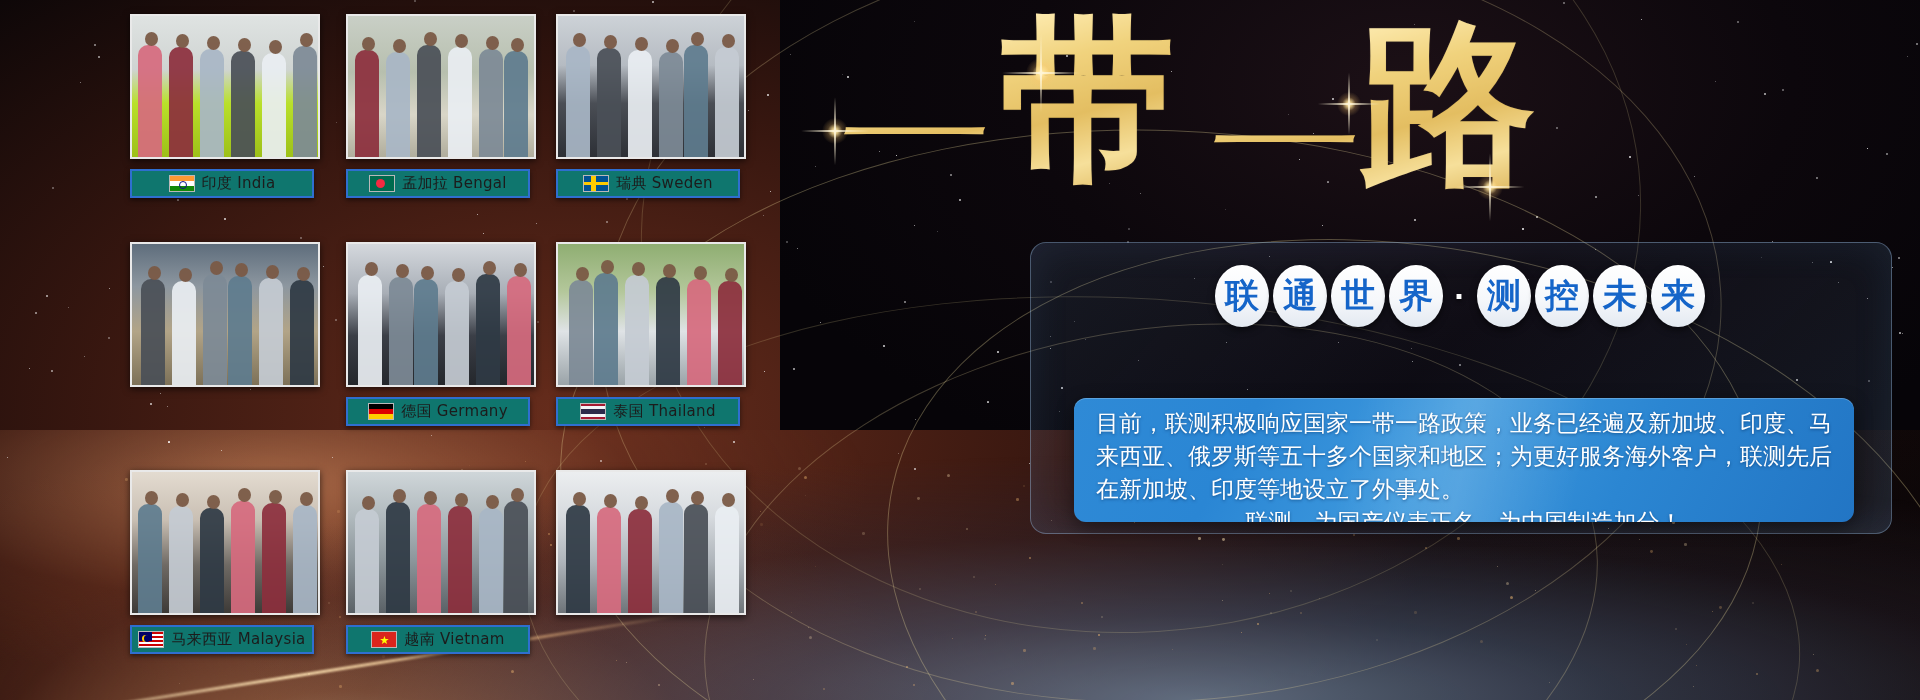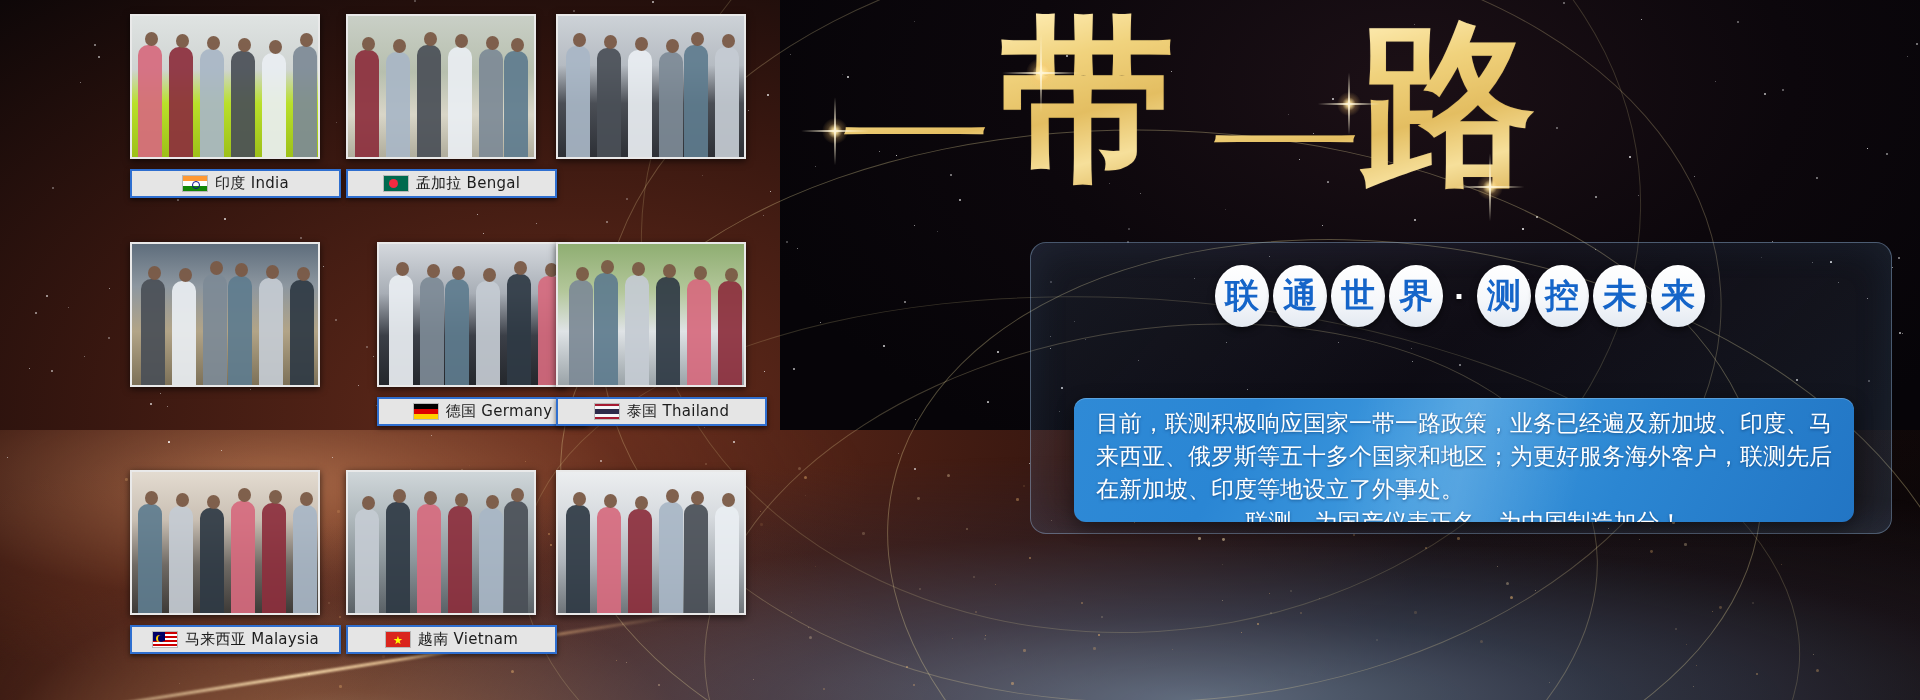--- a/index.html
+++ b/index.html
@@ -43,22 +43,22 @@
   #grid{position:absolute;left:130px;top:14px;width:630px;height:672px;}
   .cell{position:absolute;width:190px;}
   .photo{
     width:190px;height:145px;position:relative;overflow:hidden;
     border:2px solid #e9e9e9;box-sizing:border-box;
     box-shadow:0 2px 7px rgba(0,0,0,.65);
     background:#6d7479;
   }
   .photo .scene{position:absolute;inset:0;}
   .label{
-    margin-top:10px;width:211px;height:29px;box-sizing:border-box;
-    background:#e5e5e5;border:2px solid #2f6fd0;
+    margin-top:10px;width:184px;height:29px;box-sizing:border-box;
+    background:#0f766e;border:2px solid #2f6fd0;
     display:flex;align-items:center;justify-content:center;gap:7px;
     box-shadow:0 2px 5px rgba(0,0,0,.55);
   }
   .label .txt{
     font-size:15px;color:#1c1c1c;letter-spacing:.3px;white-space:nowrap;
     font-family:"DejaVu Sans","Liberation Sans",sans-serif;
   }
   .flag{width:26px;height:17px;flex:0 0 auto;border:1px solid #b9b9b9;box-sizing:border-box;position:relative;overflow:hidden;background:#fff;}
 
   
@@ -556,41 +556,49 @@
             <i style="position:absolute;left:70px;top:34px;width:24px;height:111px;background:#e9eef2;border-radius:10px 10px 0 0;opacity:.92"></i>
             <i style="position:absolute;left:77px;top:21px;width:13px;height:14px;border-radius:50%;background:#7a5a46;opacity:.95"></i>
             <i style="position:absolute;left:101px;top:36px;width:24px;height:109px;background:#7d8a96;border-radius:10px 10px 0 0;opacity:.92"></i>
             <i style="position:absolute;left:108px;top:23px;width:13px;height:14px;border-radius:50%;background:#7a5a46;opacity:.95"></i>
             <i style="position:absolute;left:126px;top:29px;width:24px;height:116px;background:#5e7c8e;border-radius:10px 10px 0 0;opacity:.92"></i>
             <i style="position:absolute;left:133px;top:16px;width:13px;height:14px;border-radius:50%;background:#7a5a46;opacity:.95"></i>
             <i style="position:absolute;left:157px;top:31px;width:24px;height:114px;background:#c4cbd2;border-radius:10px 10px 0 0;opacity:.92"></i>
             <i style="position:absolute;left:164px;top:18px;width:13px;height:14px;border-radius:50%;background:#7a5a46;opacity:.95"></i>
           </div>
         </div>
+        <div class="label">
+          <span class="flag">
+            <i style="position:absolute;inset:0;background:#005293"></i>
+            <i style="position:absolute;left:0;right:0;top:40%;height:20%;background:#fecb00"></i>
+            <i style="position:absolute;top:0;bottom:0;left:30%;width:20%;background:#fecb00"></i>
+          </span>
+          <span class="txt">瑞典 Sweden</span>
+        </div>
       </div>
       <div class="cell" style="left: 0px; top: 228px;">
         <div class="photo">
           <div class="scene" style="background:linear-gradient(180deg,#5e6d7c 0%,#8d97a0 30%,#b2a487 62%,#7d7158 100%)"></div>
           <div class="scene">
             <i style="position:absolute;left:9px;top:35px;width:24px;height:110px;background:#4a4f57;border-radius:10px 10px 0 0;opacity:.92"></i>
             <i style="position:absolute;left:16px;top:22px;width:13px;height:14px;border-radius:50%;background:#7a5a46;opacity:.95"></i>
             <i style="position:absolute;left:40px;top:37px;width:24px;height:108px;background:#e9eef2;border-radius:10px 10px 0 0;opacity:.92"></i>
             <i style="position:absolute;left:47px;top:24px;width:13px;height:14px;border-radius:50%;background:#7a5a46;opacity:.95"></i>
             <i style="position:absolute;left:71px;top:30px;width:24px;height:115px;background:#7d8a96;border-radius:10px 10px 0 0;opacity:.92"></i>
             <i style="position:absolute;left:78px;top:17px;width:13px;height:14px;border-radius:50%;background:#7a5a46;opacity:.95"></i>
             <i style="position:absolute;left:96px;top:32px;width:24px;height:113px;background:#5e7c8e;border-radius:10px 10px 0 0;opacity:.92"></i>
             <i style="position:absolute;left:103px;top:19px;width:13px;height:14px;border-radius:50%;background:#7a5a46;opacity:.95"></i>
             <i style="position:absolute;left:127px;top:34px;width:24px;height:111px;background:#c4cbd2;border-radius:10px 10px 0 0;opacity:.92"></i>
             <i style="position:absolute;left:134px;top:21px;width:13px;height:14px;border-radius:50%;background:#7a5a46;opacity:.95"></i>
             <i style="position:absolute;left:158px;top:36px;width:24px;height:109px;background:#2f3a44;border-radius:10px 10px 0 0;opacity:.92"></i>
             <i style="position:absolute;left:165px;top:23px;width:13px;height:14px;border-radius:50%;background:#7a5a46;opacity:.95"></i>
           </div>
         </div>
       </div>
-      <div class="cell" style="left: 216px; top: 228px; margin-left: 31px;">
+      <div class="cell" style="left: 216px; top: 228px;">
         <div class="photo">
           <div class="scene" style="background:linear-gradient(180deg,#d4d8dd 0%,#a8aeb6 35%,#3b3f47 65%,#24272c 100%)"></div>
           <div class="scene">
             <i style="position:absolute;left:10px;top:31px;width:24px;height:114px;background:#e9eef2;border-radius:10px 10px 0 0;opacity:.92"></i>
             <i style="position:absolute;left:17px;top:18px;width:13px;height:14px;border-radius:50%;background:#7a5a46;opacity:.95"></i>
             <i style="position:absolute;left:41px;top:33px;width:24px;height:112px;background:#7d8a96;border-radius:10px 10px 0 0;opacity:.92"></i>
             <i style="position:absolute;left:48px;top:20px;width:13px;height:14px;border-radius:50%;background:#7a5a46;opacity:.95"></i>
             <i style="position:absolute;left:66px;top:35px;width:24px;height:110px;background:#5e7c8e;border-radius:10px 10px 0 0;opacity:.92"></i>
             <i style="position:absolute;left:73px;top:22px;width:13px;height:14px;border-radius:50%;background:#7a5a46;opacity:.95"></i>
             <i style="position:absolute;left:97px;top:37px;width:24px;height:108px;background:#c4cbd2;border-radius:10px 10px 0 0;opacity:.92"></i>

